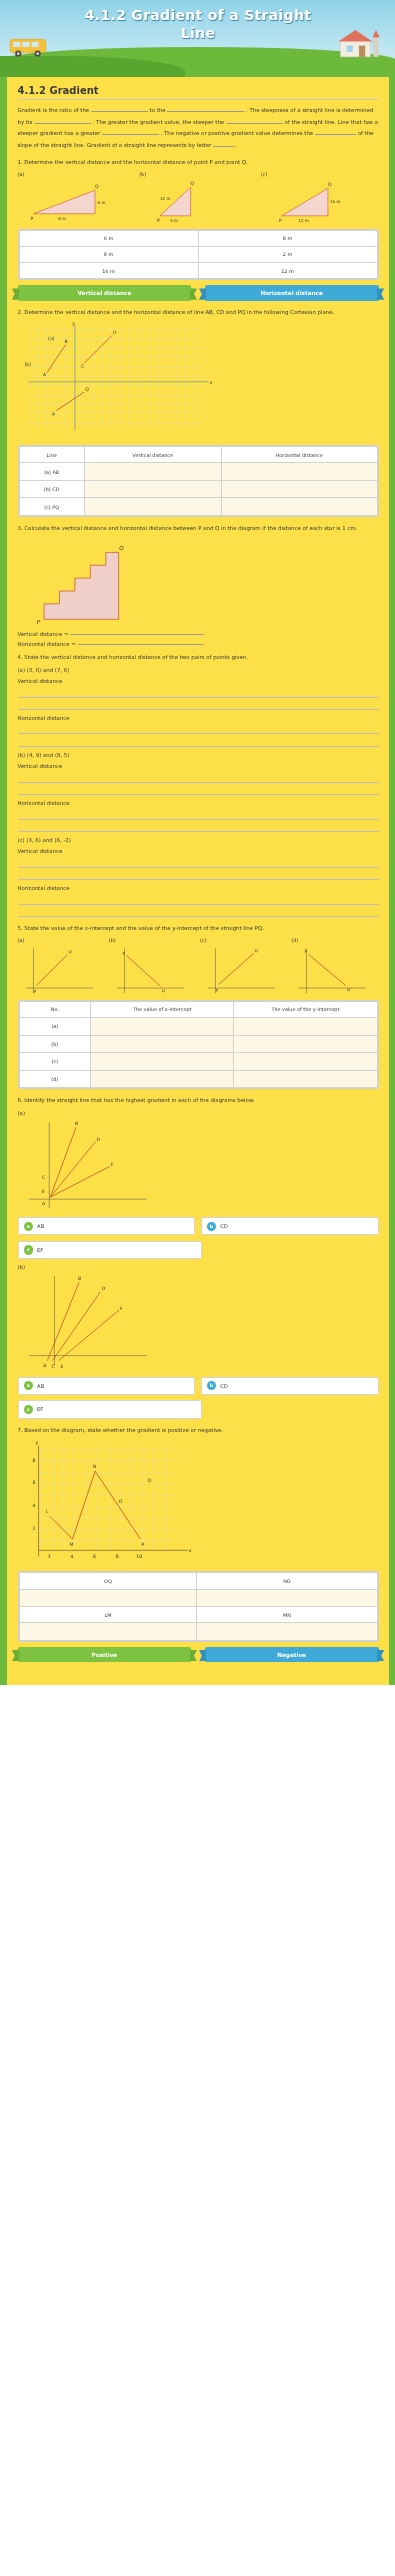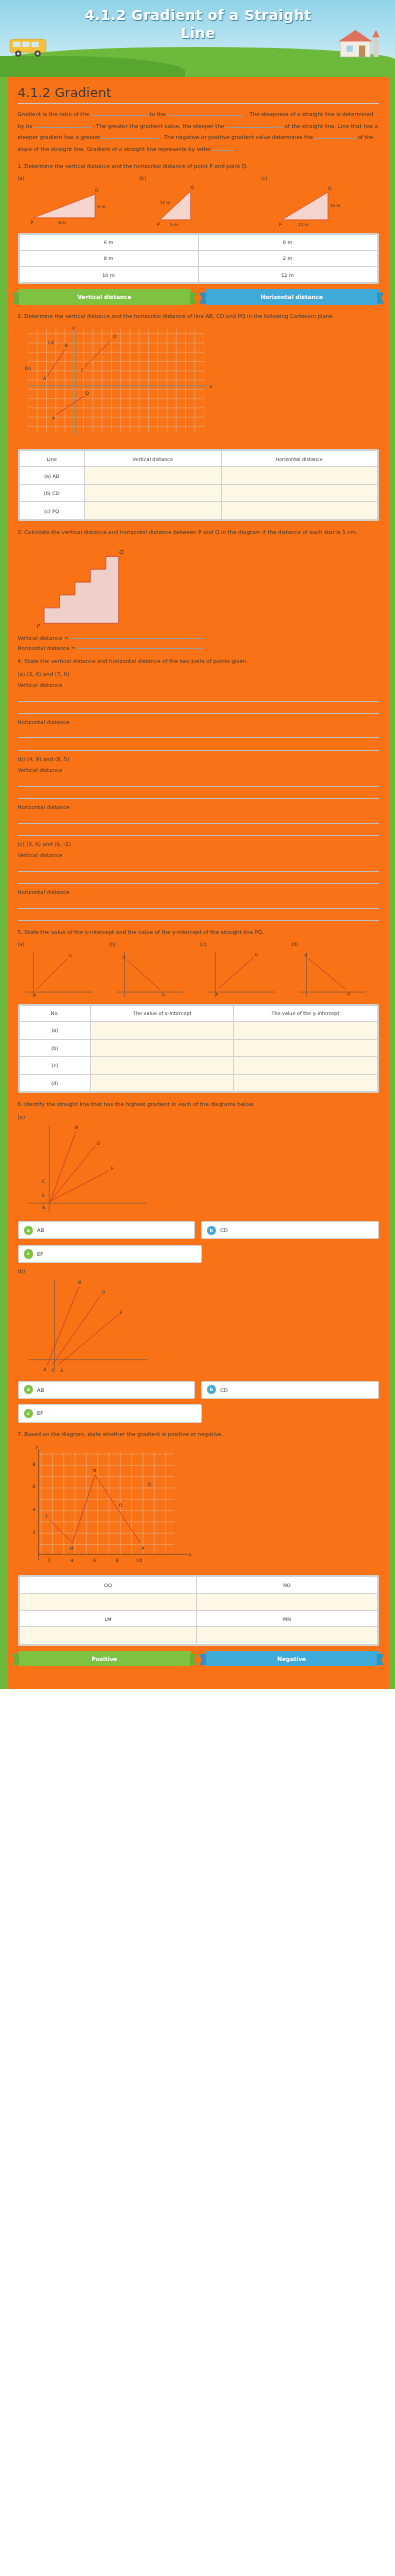--- a/index.html
+++ b/index.html
@@ -6,21 +6,21 @@
   html, body { margin:0; padding:0; }
   body {
     width: 396px;
     background: #ffffff;
     font-family: "DejaVu Sans", sans-serif;
     color: #3a3a3a;
   }
   .page {
     width: 396px;
     position: relative;
-    background: #f97316;
+    background: #fde047;
     padding-bottom: 20.6px;
   }
   
   .banner {
     position: relative;
     height: 77px;
     background: linear-gradient(#8fd3e8, #bfe6f2 65%, #d9f0e0 100%);
     overflow: hidden;
   }
   .banner .hill {
@@ -57,22 +57,22 @@
     background:#6cb93c;
   }
   .sidebar-r {
     position:absolute; top:0; right:0; width:7.2px; height:100%;
     background:#6cb93c;
   }
   .content { padding: 0 17.5px 0 17.5px; }
 
   
   h2.sect {
-    font-size: 13px;
-    font-weight: normal;
+    font-size: 10px;
+    font-weight: bold;
     color: #3a3a3a;
     margin: 8.2px 0 3.1px 0;
   }
   .rule { border-bottom: 0.5px solid #c9c9c9; margin: 1px 0 5.2px 0; }
 
   p.para {
     font-size: 5.4px;
     line-height: 2.1;
     margin: 3.1px 0 2.1px 0;
   }

